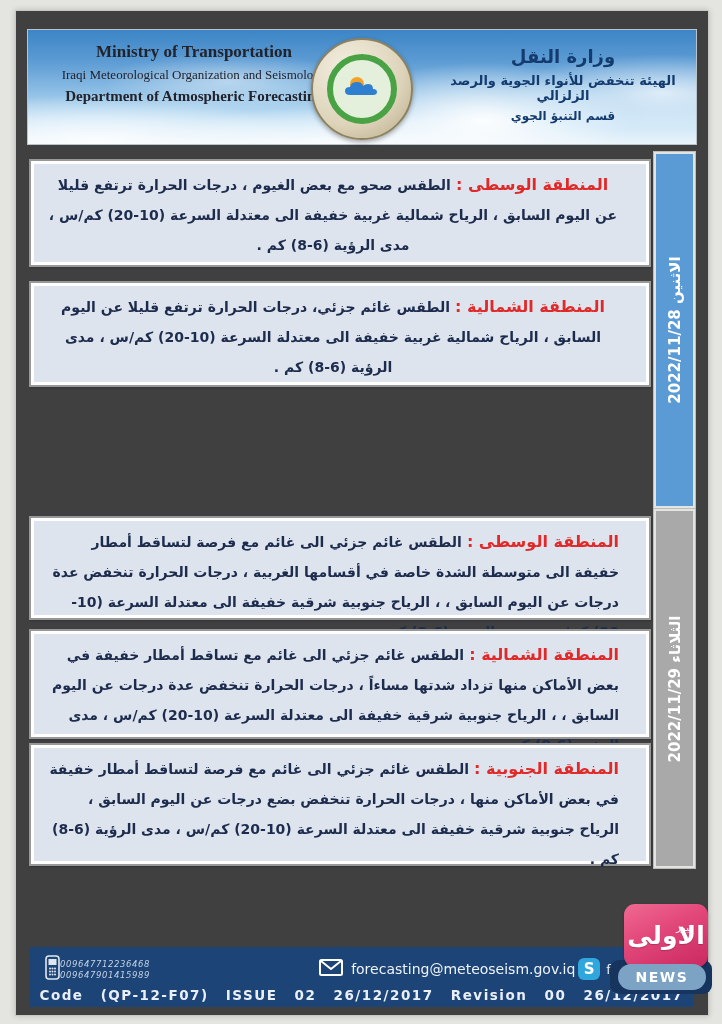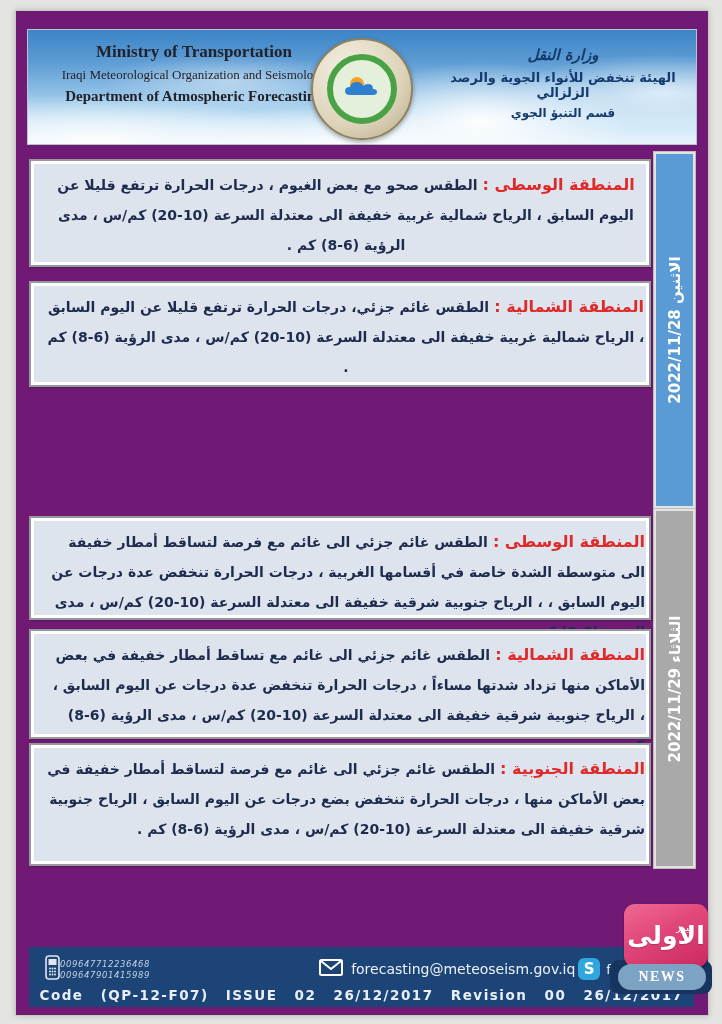--- a/index.html
+++ b/index.html
@@ -3,21 +3,21 @@
 <meta charset="utf-8">
 <style>
   html,body{margin:0;padding:0;}
   body{
     width:722px;height:1024px;position:relative;overflow:hidden;
     background:#e4e4e0;
     font-family:"DejaVu Sans", sans-serif;
   }
   .page{
     position:absolute;left:15px;top:10px;width:692px;height:1004px;
-    background:#701a75;border:1px solid #c9c9c4;box-shadow:0 0 6px rgba(0,0,0,.18);
+    background:#404040;border:1px solid #c9c9c4;box-shadow:0 0 6px rgba(0,0,0,.18);
   }
 
   
   .sky{
     position:absolute;left:11px;top:18px;width:668px;height:114px;
     background:
       radial-gradient(ellipse 230px 90px at 68% 80%, rgba(255,255,255,.95), rgba(255,255,255,0) 65%),
       radial-gradient(ellipse 300px 70px at 10% 100%, rgba(255,255,255,.9), rgba(255,255,255,0) 70%),
       radial-gradient(ellipse 260px 60px at 45% 105%, rgba(255,255,255,.85), rgba(255,255,255,0) 70%),
       radial-gradient(ellipse 220px 55px at 95% 55%, rgba(255,255,255,.7), rgba(255,255,255,0) 70%),
@@ -29,21 +29,21 @@
     position:absolute;left:6px;top:12px;width:320px;text-align:center;
     font-family:"Liberation Serif", serif;color:#22222b;
   }
   .hdr-en .l1{font-size:17px;font-weight:bold;margin-bottom:5px;}
   .hdr-en .l2{font-size:13px;margin-bottom:5px;}
   .hdr-en .l3{font-size:15px;font-weight:bold;}
   .hdr-ar{
     position:absolute;right:8px;top:16px;width:250px;text-align:center;
     direction:rtl;color:#143b6e;font-weight:bold;
   }
-  .hdr-ar .l1{font-size:15px;margin-bottom:6px;font-style:italic;}
+  .hdr-ar .l1{font-size:18px;margin-bottom:6px;}
   .hdr-ar .l2{font-size:13px;margin-bottom:6px;}
   .hdr-ar .l3{font-size:12px;}
 
   
   .seal{
     position:absolute;left:50%;top:8px;transform:translateX(-50%);
     width:98px;height:98px;border-radius:50%;
     background:radial-gradient(circle at 35% 30%, #f4efe2 0%, #ddd3b9 60%, #b7a987 100%);
     border:2px solid #8d815f;box-shadow:0 2px 5px rgba(0,0,0,.35);
   }
@@ -52,21 +52,21 @@
     width:58px;height:58px;border-radius:50%;
     background:#e4efdc;border:6px solid #49a244;
     display:flex;align-items:center;justify-content:center;
   }
 
   
   .fbox{
     position:absolute;left:13px;width:622px;box-sizing:border-box;
     background:#dde4ee;border:2px solid #96989a;
     box-shadow:inset 0 0 0 3px #ffffff, 1px 1px 2px rgba(0,0,0,.2);
-    padding:9px 4px 0 16px;direction:rtl;
+    padding:9px 30px 0 16px;direction:rtl;
     line-height:30px;
   }
   .fbox .region{color:#e02a2a;font-weight:bold;font-size:16px;}
   .fbox .ftext{color:#1d2c4d;font-weight:bold;font-size:14px;}
   .center-al{text-align:center;}
   .right-al{text-align:right;}
 
   
   .daybar{
     position:absolute;left:640px;width:37px;
@@ -110,21 +110,21 @@
     display:flex;align-items:center;justify-content:center;
   }
   .news-ar{color:#fff;font-weight:bold;font-size:25px;direction:rtl;line-height:1;
     text-shadow:0 1px 1px rgba(0,0,0,.2);}
   .news-ar-small{position:absolute;top:18px;right:16px;color:#fff;font-size:10px;direction:rtl;}
   .news-navy{position:absolute;right:0;top:56px;width:102px;height:34px;
     background:#17345e;border-radius:9px;}
   .news-pill{
     position:absolute;right:6px;top:60px;width:88px;height:26px;border-radius:13px;
     background:#7 da3c4;background:#7ca3c4;color:#fff;font-weight:bold;font-size:14px;
-    letter-spacing:1.5px;text-align:center;line-height:26px;font-family:Liberation Serif, serif;
+    letter-spacing:1.5px;text-align:center;line-height:26px;
   }
 </style>
 </head>
 <body>
 
 <div class="page">
 
   <div class="sky">
     <div class="hdr-en">
       <div class="l1">Ministry of  Transportation</div>

